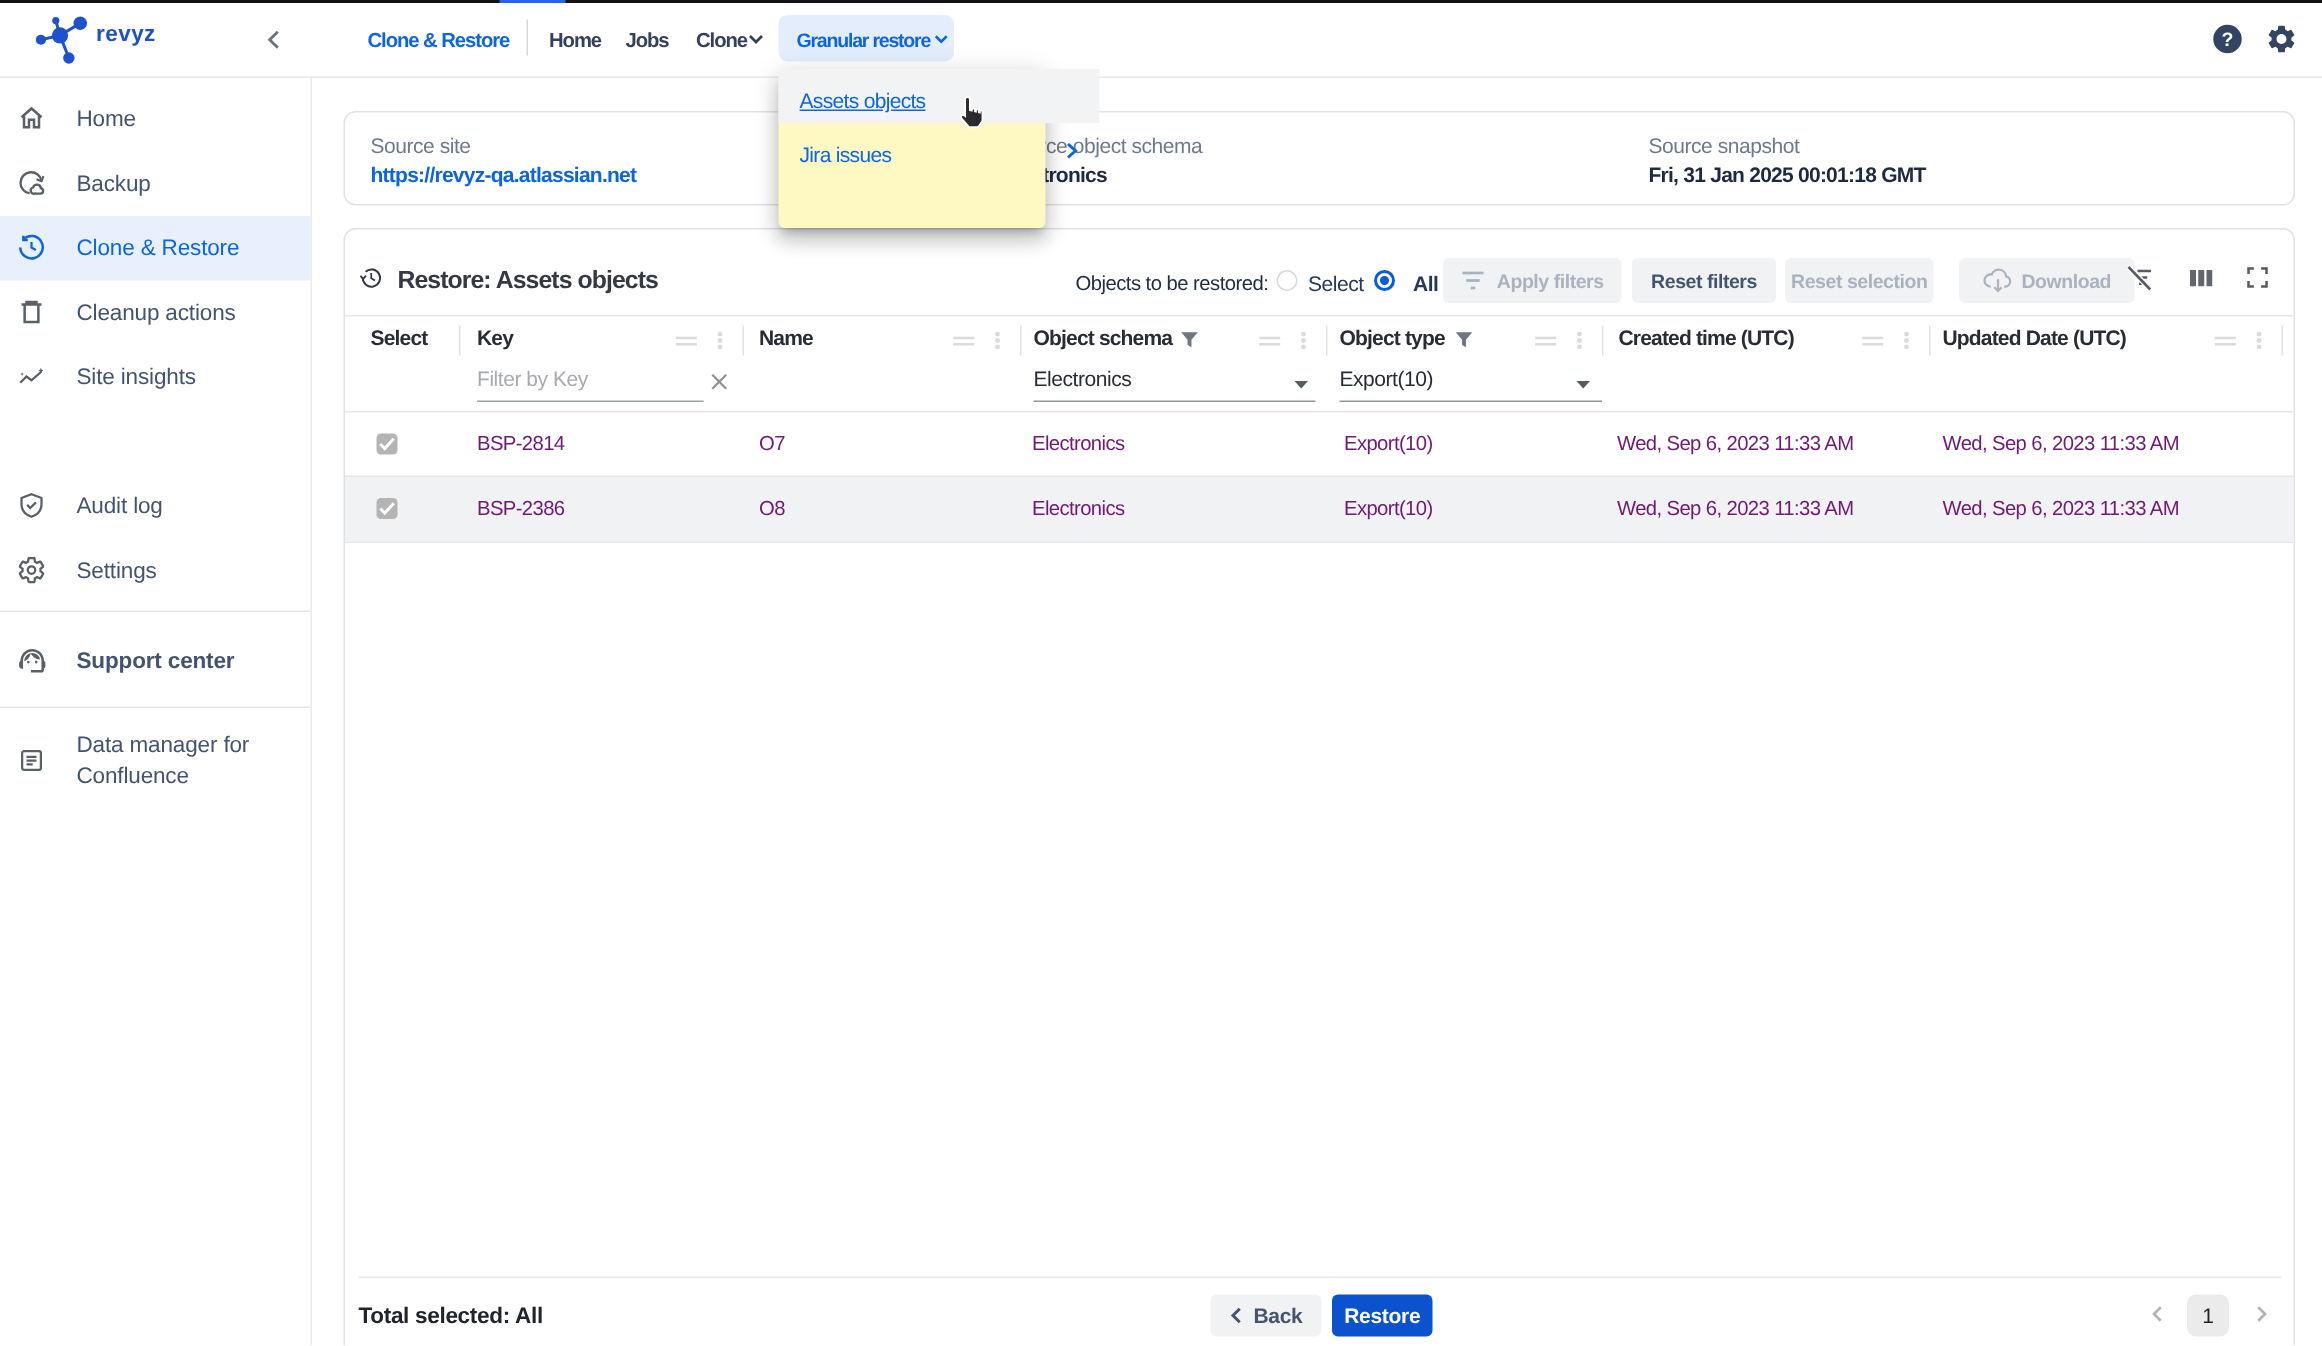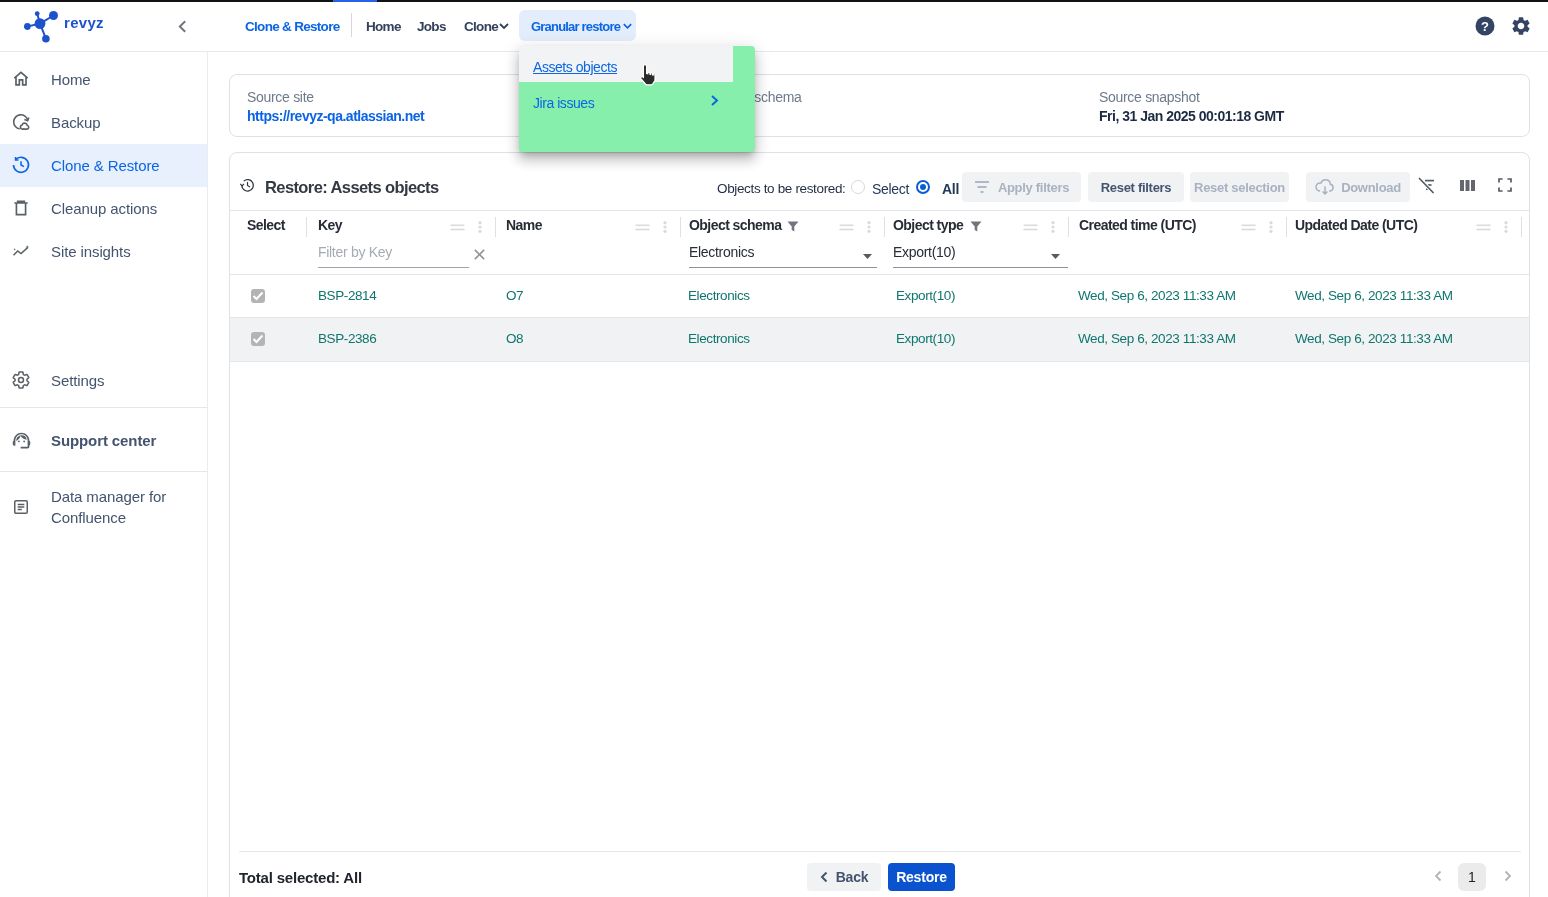--- a/index.html
+++ b/index.html
@@ -46,31 +46,31 @@
 .tbtn svg { flex:none; }
 .tbtn.dark { color:#44546f; }
 
 
 .hsep { position:absolute; left:0; width:1299px; height:1px; background:#e4e6e9; }
 .colsep { position:absolute; top:64px; width:1px; height:20px; background:#dfe1e6; }
 .htitle { position:absolute; top:63.5px; font-size:14px; font-weight:bold; color:#272c35; letter-spacing:-0.55px; white-space:nowrap; }
 .frow { position:absolute; top:91px; font-size:14px; color:#272c35; letter-spacing:-0.3px; white-space:nowrap; }
 .funder { position:absolute; top:114px; height:1px; background:#8f9499; }
 .row { position:absolute; left:0; width:1299px; height:43px; }
-.row .cell { position:absolute; top:12.5px; font-size:13.5px; color:#0f766e; letter-spacing:-0.4px; white-space:nowrap; }
+.row .cell { position:absolute; top:12.5px; font-size:13.5px; color:#701a75; letter-spacing:-0.4px; white-space:nowrap; }
 .gray { background:#f1f2f3; }
 .cbx { position:absolute; left:21px; top:14px; width:14px; height:14px; background:#b4b4b4; border-radius:3px; }
 .cbx svg { position:absolute; left:1px; top:2px; }
 
 
 #footer-line { left:9px; top:698px; width:1282px; height:1px; background:#e4e6e9; }
 .fbtn { position:absolute; top:710px; height:28px; border-radius:4px; font-size:14px; font-weight:600; display:flex; align-items:center; justify-content:center; letter-spacing:-0.2px; }
 
 
-#dropdown { left:519px; top:46px; width:236px; height:106px; background:#86efac; border-radius:4px; box-shadow:0 5px 6px -3px rgba(0,0,0,0.2), 0 9px 12px 1px rgba(0,0,0,0.14), 0 3px 16px 2px rgba(0,0,0,0.12); z-index:50; }
+#dropdown { left:519px; top:46px; width:178px; height:106px; background:#fef9c3; border-radius:4px; box-shadow:0 5px 6px -3px rgba(0,0,0,0.2), 0 9px 12px 1px rgba(0,0,0,0.14), 0 3px 16px 2px rgba(0,0,0,0.12); z-index:50; }
 .ditem { position:absolute; left:0; width:214px; height:36px; font-size:14px; color:#0c66e4; letter-spacing:-0.45px; white-space:nowrap; }
 .ditem span { position:absolute; left:14px; top:13px; }
 </style>
 </head>
 <body>
 <div id="root">
   <div class="abs" id="topstrip">
       <div class="blue"></div>
     </div>
 
@@ -146,20 +146,27 @@
       </svg>
     </div>
     <div class="sitem" style="top:178px;">
         <span class="txt">Site insights</span>
       <svg width="20" height="20" viewBox="0 0 24 24" fill="none" stroke="#596066" stroke-width="1.8">
         <path d="M3 17 L8 12 L12 15 L20 8"></path>
         <path d="M19.5 5 l.6 1.6 1.6.6 -1.6.6 -.6 1.6 -.6 -1.6 -1.6 -.6 1.6 -.6 z" fill="#596066" stroke="none"></path>
         <path d="M4.5 8.5 l.4 1.1 1.1.4 -1.1.4 -.4 1.1 -.4 -1.1 -1.1 -.4 1.1 -.4 z" fill="#596066" stroke="none"></path>
       </svg>
     </div>
+    <div class="sitem" style="top:264px;">
+        <span class="txt">Audit log</span>
+      <svg width="20" height="20" viewBox="0 0 24 24" fill="none" stroke="#596066" stroke-width="1.8">
+        <path d="M12 3 L20 6 V11 C20 16 16.5 19.5 12 21 C7.5 19.5 4 16 4 11 V6 Z"></path>
+        <path d="M8.5 11.5 L11 14 L15.5 9.5"></path>
+      </svg>
+    </div>
     <div class="sitem" style="top:307px;">
         <span class="txt">Settings</span>
       <svg width="20" height="20" viewBox="0 0 24 24">
         <path fill="none" stroke="#596066" stroke-width="1.8" d="M19.14 12.94c.04-.3.06-.61.06-.94 0-.32-.02-.64-.07-.94l2.03-1.58a.49.49 0 0 0 .12-.61l-1.92-3.32a.49.49 0 0 0-.59-.22l-2.39.96c-.5-.38-1.03-.7-1.62-.94l-.36-2.54a.484.484 0 0 0-.48-.41h-3.84c-.24 0-.43.17-.47.41l-.36 2.54c-.59.24-1.13.57-1.62.94l-2.39-.96c-.22-.08-.47 0-.59.22L2.74 8.87c-.12.21-.08.47.12.61l2.03 1.58c-.05.3-.09.63-.09.94s.02.64.07.94l-2.03 1.58a.49.49 0 0 0-.12.61l1.92 3.32c.12.22.37.29.59.22l2.39-.96c.5.38 1.03.7 1.62.94l.36 2.54c.05.24.24.41.48.41h3.84c.24 0 .44-.17.47-.41l.36-2.54c.59-.24 1.13-.56 1.62-.94l2.39.96c.22.08.47 0 .59-.22l1.92-3.32c.12-.22.07-.47-.12-.61l-2.01-1.58z"></path>
         <circle cx="12" cy="12" r="3" fill="none" stroke="#596066" stroke-width="1.8"></circle>
       </svg>
     </div>
     <div class="sdiv" style="top:355px;"></div>
     <div class="sitem" style="top:367px;font-weight:bold;">
         <span class="txt">Support center</span>
@@ -212,21 +219,21 @@
           <line x1="6.5" y1="12" x2="9.5" y2="12"></line>
         </svg>
       <span>Apply filters</span>
     </div>
     <div class="tbtn dark" style="left:858px;width:96px;">
         <span>Reset filters</span>
       </div>
     <div class="tbtn" style="left:960px;width:99px;">
         <span>Reset selection</span>
       </div>
-    <div class="tbtn" style="left:1076px;width:104px;">
+    <div class="tbtn" style="left:1076px;width:117px;">
       <svg style="margin-right:6px;" width="20" height="18" viewBox="0 0 24 22" fill="none" stroke="#a9b2c0" stroke-width="1.8">
         <path d="M6 16 a5 5 0 1 1 1-9.9 6 6 0 0 1 11.6 1.6 4.2 4.2 0 0 1-.8 8.3 H17"></path>
         <path d="M12 10 V19 M9 16.5 L12 19.5 L15 16.5"></path>
       </svg>
       <span>Download</span>
     </div>
 
     <svg class="abs" style="left:1188px;top:24px;" width="17" height="17" viewBox="0 0 17 17" fill="none" stroke="#565c64" stroke-width="1.7">
       <line x1="7" y1="3.6" x2="16" y2="3.6"></line>
       <line x1="9.5" y1="8" x2="13.5" y2="8"></line>

